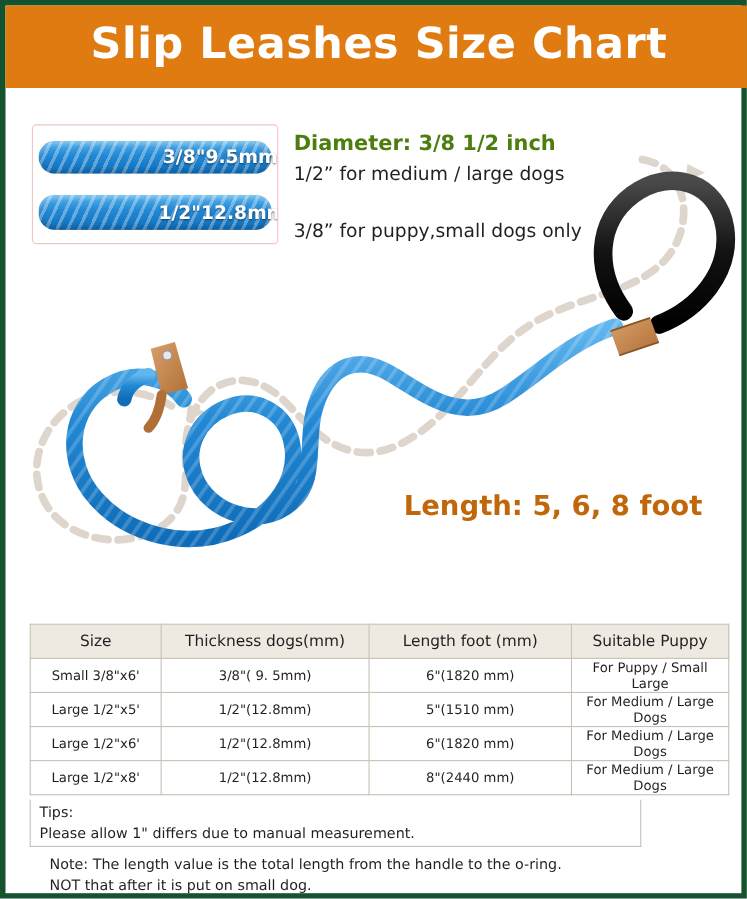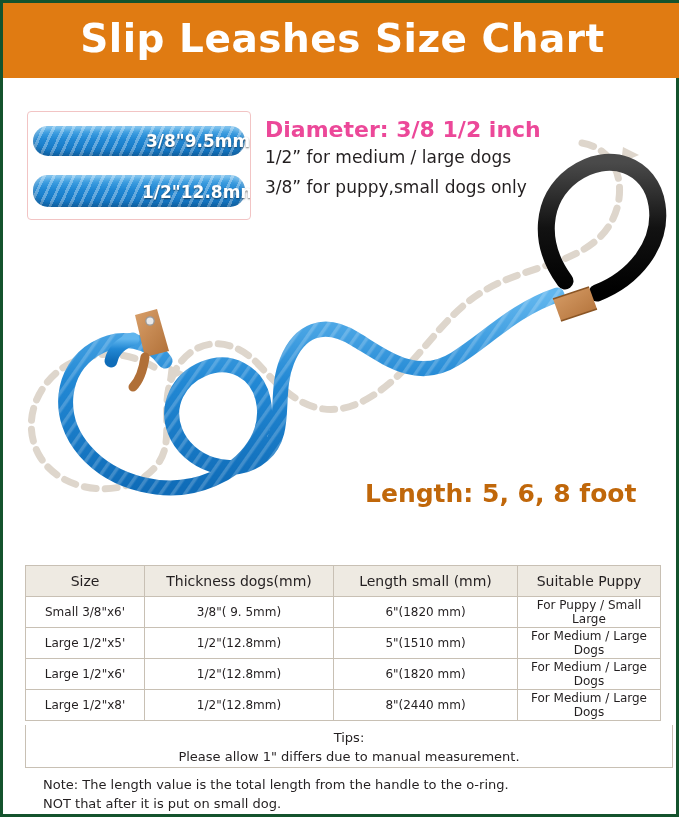--- a/index.html
+++ b/index.html
@@ -14,21 +14,21 @@
     color: #231f20;
     overflow: hidden;
     position: relative;
   }
 
   .page {
     position: relative;
     width: 679px;
     height: 817px;
     box-sizing: border-box;
-    border: 3px solid #14532d;
+    border: 5px solid #14532d;
     background: #fff;
   }
 
   
   .header-band {
     position: absolute;
     left: 0;
     top: 0;
     width: 679px;
     height: 75px;
@@ -89,50 +89,50 @@
     white-space: nowrap;
   }
   .swatch-label.top { left: 118px; top: 19px; }
   .swatch-label.bottom { left: 114px; top: 70px; }
 
   
   .diameter-title {
     position: absolute;
     left: 262px;
     top: 114px;
-    font-size: 22px;
+    font-size: 19px;
     font-weight: bold;
-    color: #ec4899;
+    color: #4d7c0f;
     font-family: "DejaVu Sans", sans-serif;
     white-space: nowrap;
   }
   .diameter-line1 {
     position: absolute;
     left: 262px;
     top: 144px;
     font-size: 17px;
     color: #231f20;
     font-family: "DejaVu Sans", sans-serif;
     white-space: nowrap;
   }
   .diameter-line2 {
     position: absolute;
     left: 262px;
-    top: 174px;
+    top: 195px;
     font-size: 17px;
     color: #231f20;
     font-family: "DejaVu Sans", sans-serif;
     white-space: nowrap;
   }
 
   
   .length-callout {
     position: absolute;
     left: 362px;
-    top: 476px;
+    top: 440px;
     font-size: 25px;
     font-weight: bold;
     color: #c0670a;
     font-family: "DejaVu Sans", sans-serif;
     white-space: nowrap;
   }
 
   
   .illustration {
     position: absolute;
@@ -174,27 +174,26 @@
     background: #ffffff;
   }
   table.size-table td.size-cell { width: 110px; }
   table.size-table td.thick-cell { width: 180px; }
   table.size-table td.length-cell { width: 175px; }
 
   .tips-row {
     position: absolute;
     left: 22px;
     top: 722px;
-    width: 648px;
+    width: 556px;
     border: 1px solid #c8c0b4;
     border-top: none;
     box-sizing: border-box;
     height: 43px;
     padding: 3px 8px 0 8px;
-    text-align: center;
   }
   .tips-line {
     font-size: 13px;
     color: #231f20;
     font-family: "DejaVu Sans", sans-serif;
     line-height: 19px;
     white-space: nowrap;
   }
 
   .note-block {
@@ -302,21 +301,21 @@
   <div class="diameter-line2">3/8” for puppy,small dogs only</div>
 
   <div class="length-callout">Length: 5, 6, 8 foot</div>
 
   <div class="table-wrap">
     <table class="size-table">
       <thead>
         <tr>
           <th>Size</th>
           <th>Thickness dogs(mm)</th>
-          <th>Length small (mm)</th>
+          <th>Length foot (mm)</th>
           <th>Suitable Puppy</th>
         </tr>
       </thead>
       <tbody>
         <tr>
           <td class="size-cell">Small 3/8"x6'</td>
           <td class="thick-cell">3/8"( 9. 5mm)</td>
           <td class="length-cell">6"(1820 mm)</td>
           <td>For Puppy / Small Large</td>
         </tr>

